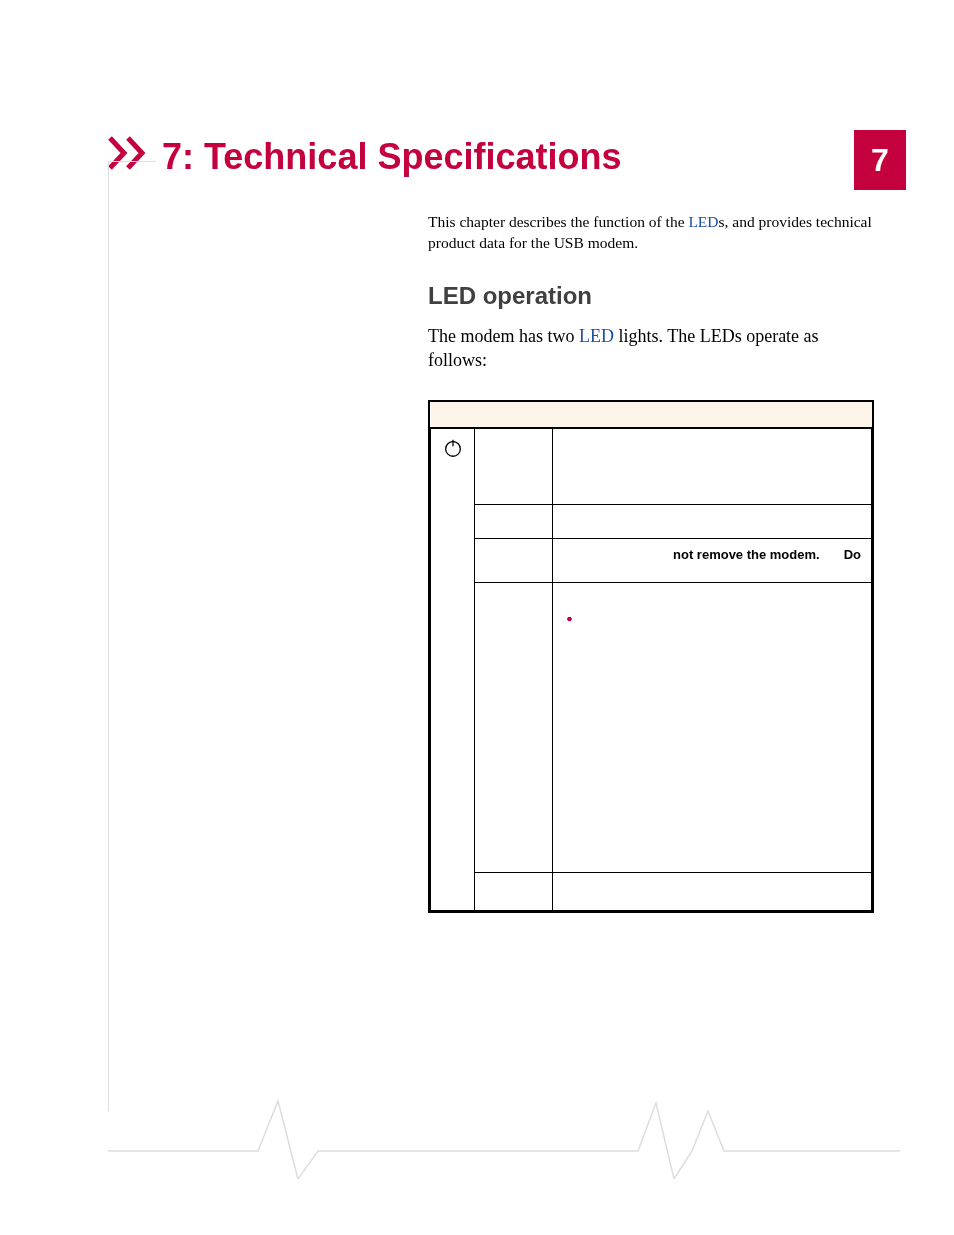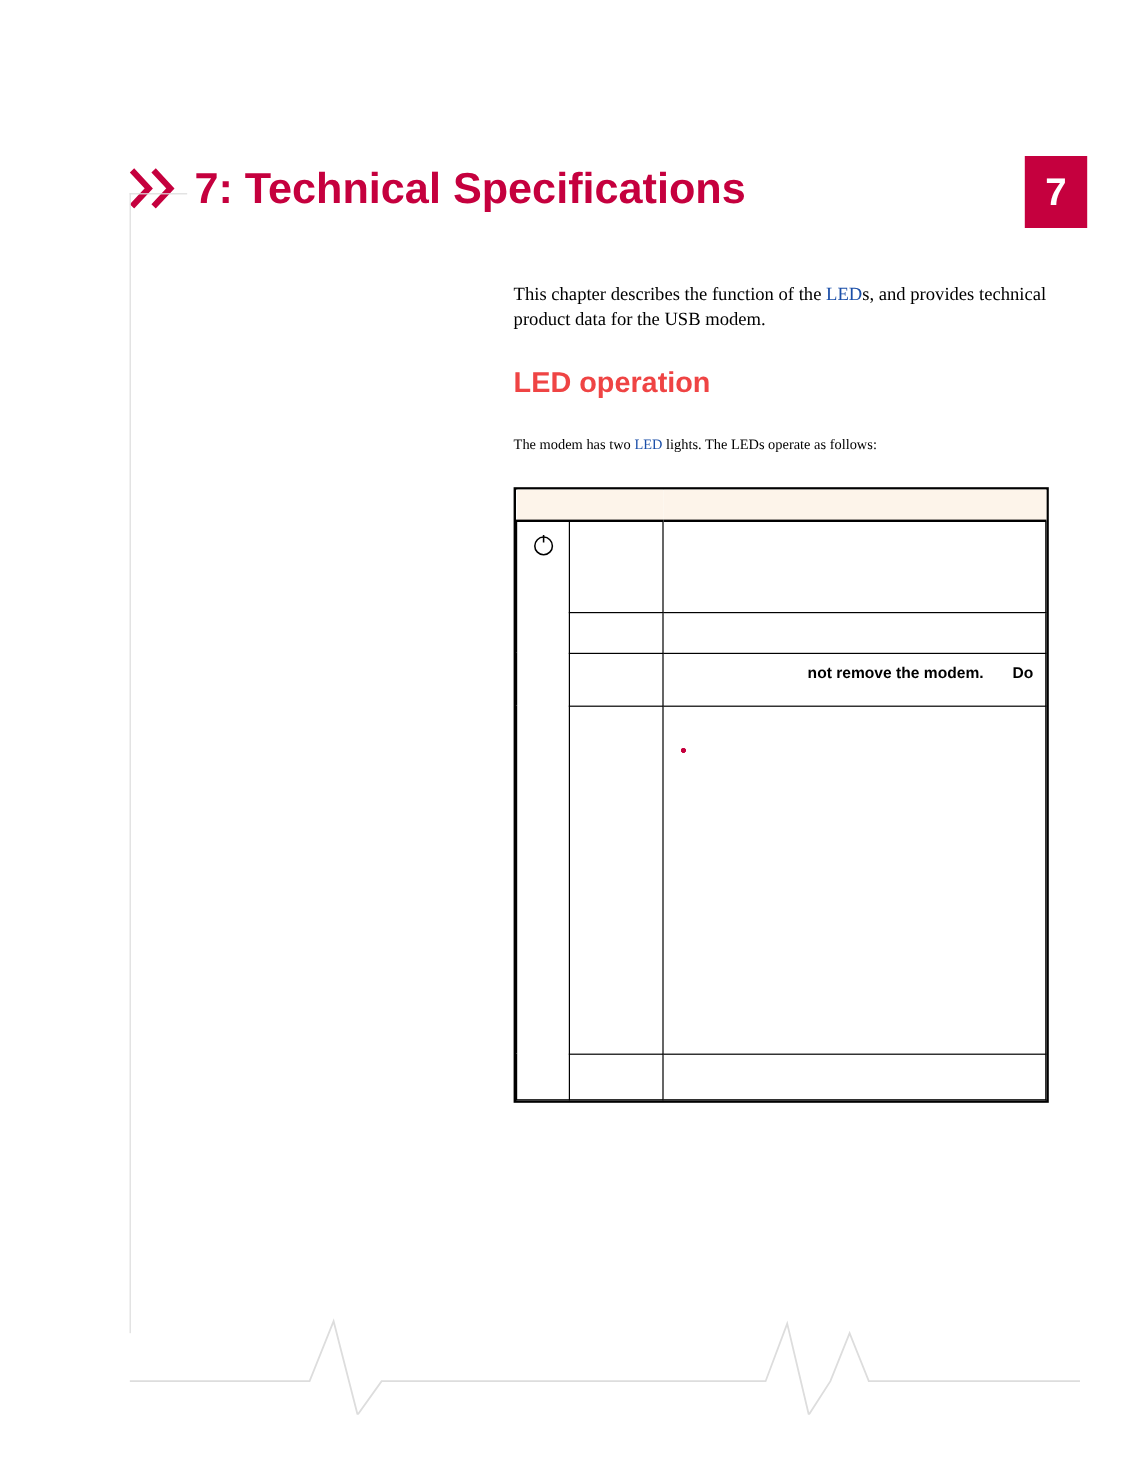--- a/index.html
+++ b/index.html
@@ -1,29 +1,29 @@
 <!DOCTYPE html>
 <html><head>
 <meta charset="utf-8">
 <style>
   * { box-sizing: border-box; margin: 0; padding: 0; }
   html, body { width: 954px; height: 1235px; background: #fff; font-family: Georgia, 'Times New Roman', serif; color: #000; }
   .page { position: relative; width: 954px; height: 1235px; }
   .chapter-tab { position: absolute; top: 130px; right: 48px; width: 52px; height: 60px; background: #c5003e; color: #fff; font-family: Arial, Helvetica, sans-serif; font-weight: bold; font-size: 32px; display: flex; align-items: center; justify-content: center; }
-  .chapter-title-row { position: absolute; top: 136px; left: 108px; display: flex; align-items: center; }
+  .chapter-title-row { position: absolute; top: 136px; left: 108px; display: flex; align-items: flex-start; }
   .chev-wrap { display: flex; margin-right: 6px; }
   .chev-wrap svg { display: block; }
   .chapter-title { font-family: Arial, Helvetica, sans-serif; font-size: 36px; font-weight: bold; color: #c5003e; }
   .rule-vert { position: absolute; left: 108px; top: 161px; width: 0; height: 950px; border-left: 1px solid #ddd; }
   .rule-horiz { position: absolute; left: 108px; top: 161px; width: 48px; height: 0; border-top: 1px solid #ddd; }
-  .content { position: absolute; left: 428px; top: 236px; width: 448px; }
+  .content { position: absolute; left: 428px; top: 212px; width: 448px; }
   .intro { font-size: 15.5px; line-height: 1.35; }
   .link-style { color: #1a4ea8; }
-  .section-heading { font-family: Arial, Helvetica, sans-serif; font-size: 24px; font-weight: bold; color: #ef4444; margin-top: 28px; }
-  .section-body { font-size: 12px; line-height: 1.35; margin-top: 28px; }
+  .section-heading { font-family: Arial, Helvetica, sans-serif; font-size: 24px; font-weight: bold; color: #404040; margin-top: 28px; }
+  .section-body { font-size: 18px; line-height: 1.35; margin-top: 14px; }
   .table-wrap { margin-top: 28px; border: 2px solid #000; width: 446px; }
   table.led { border-collapse: collapse; width: 100%; }
   table.led th { background: #fdf4ea; border-bottom: 2px solid #000; height: 26px; }
   table.led td { border: 1px solid #000; vertical-align: top; padding: 8px 10px; font-family: Arial, Helvetica, sans-serif; font-size: 13px; }
   .col-led { width: 44px; text-align: center; }
   .col-state { width: 78px; }
   .col-state + td { }
   .power-icon { width: 22px; height: 22px; display: inline-block; }
   .warn-row { font-weight: bold; text-align: right; }
   .bullet-list { list-style: none; padding-left: 4px; }

